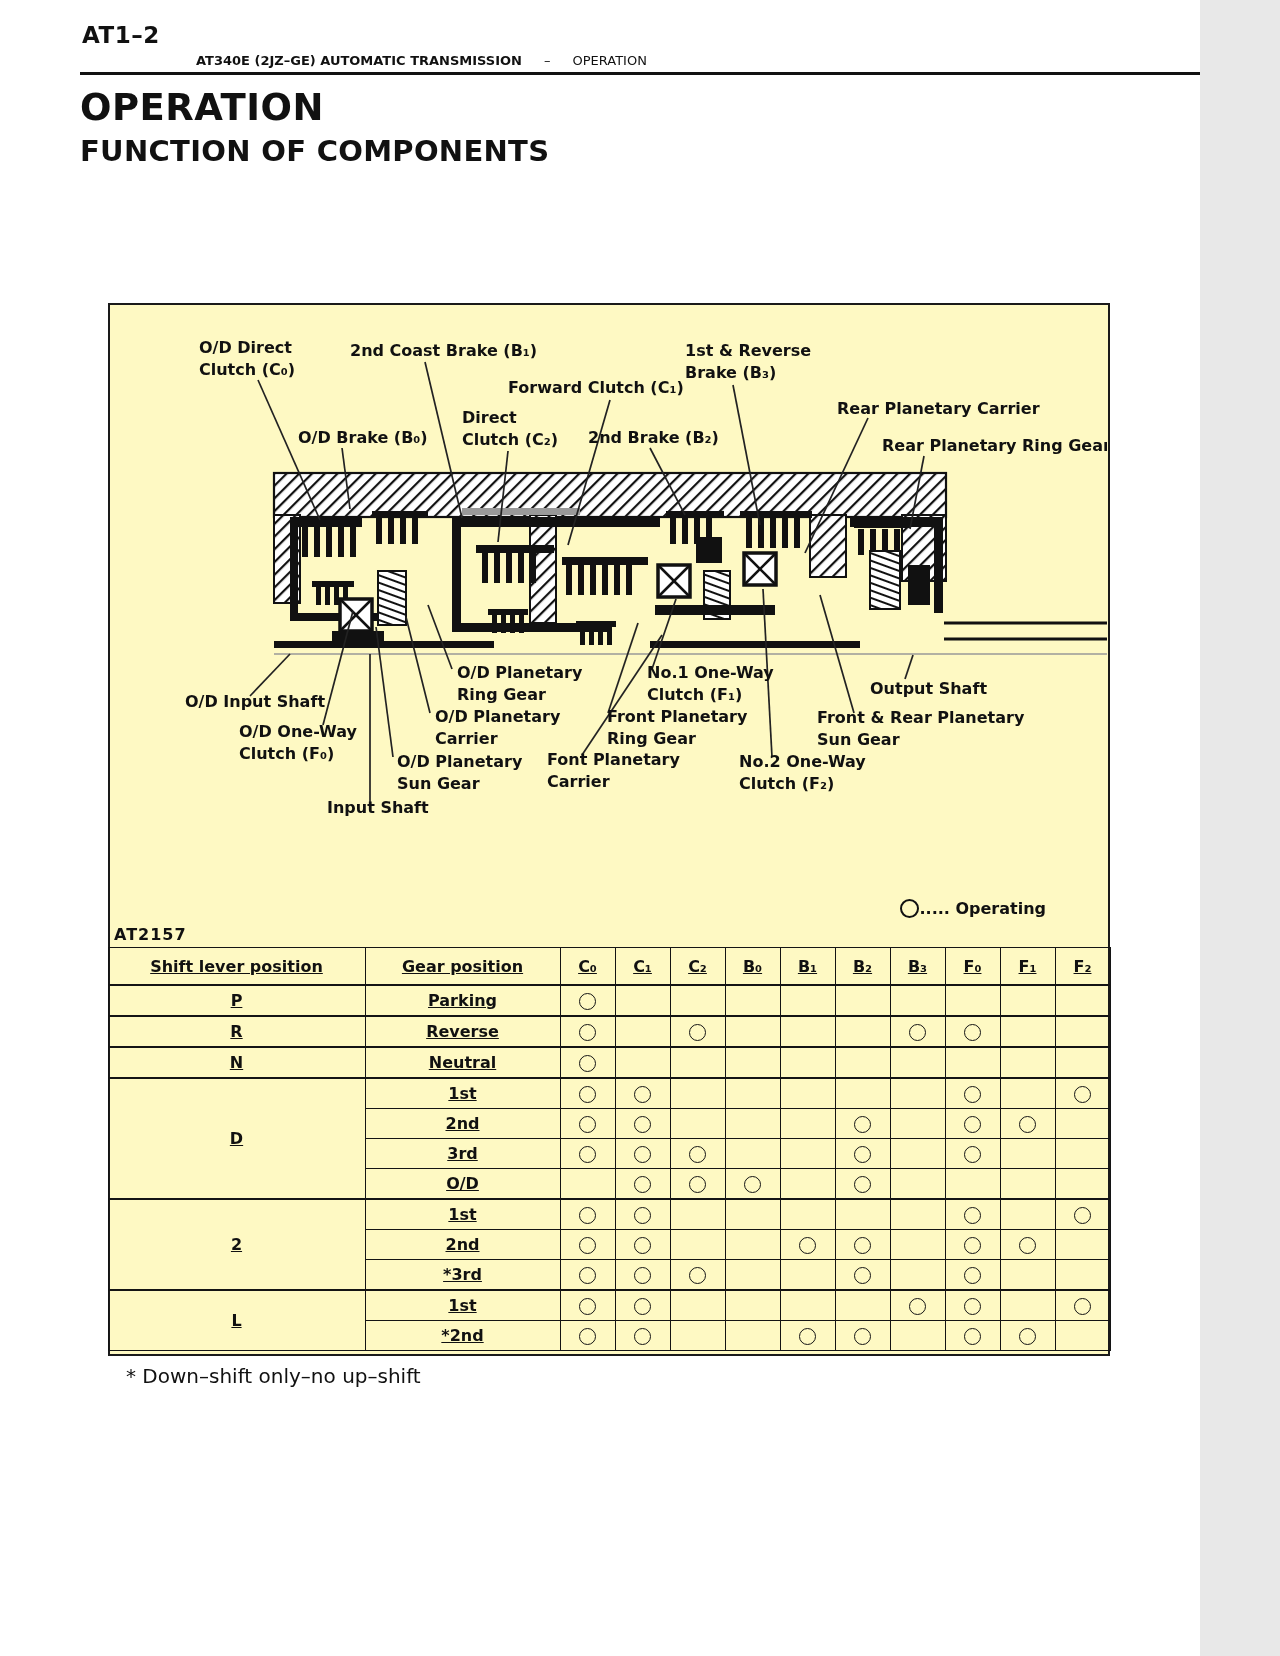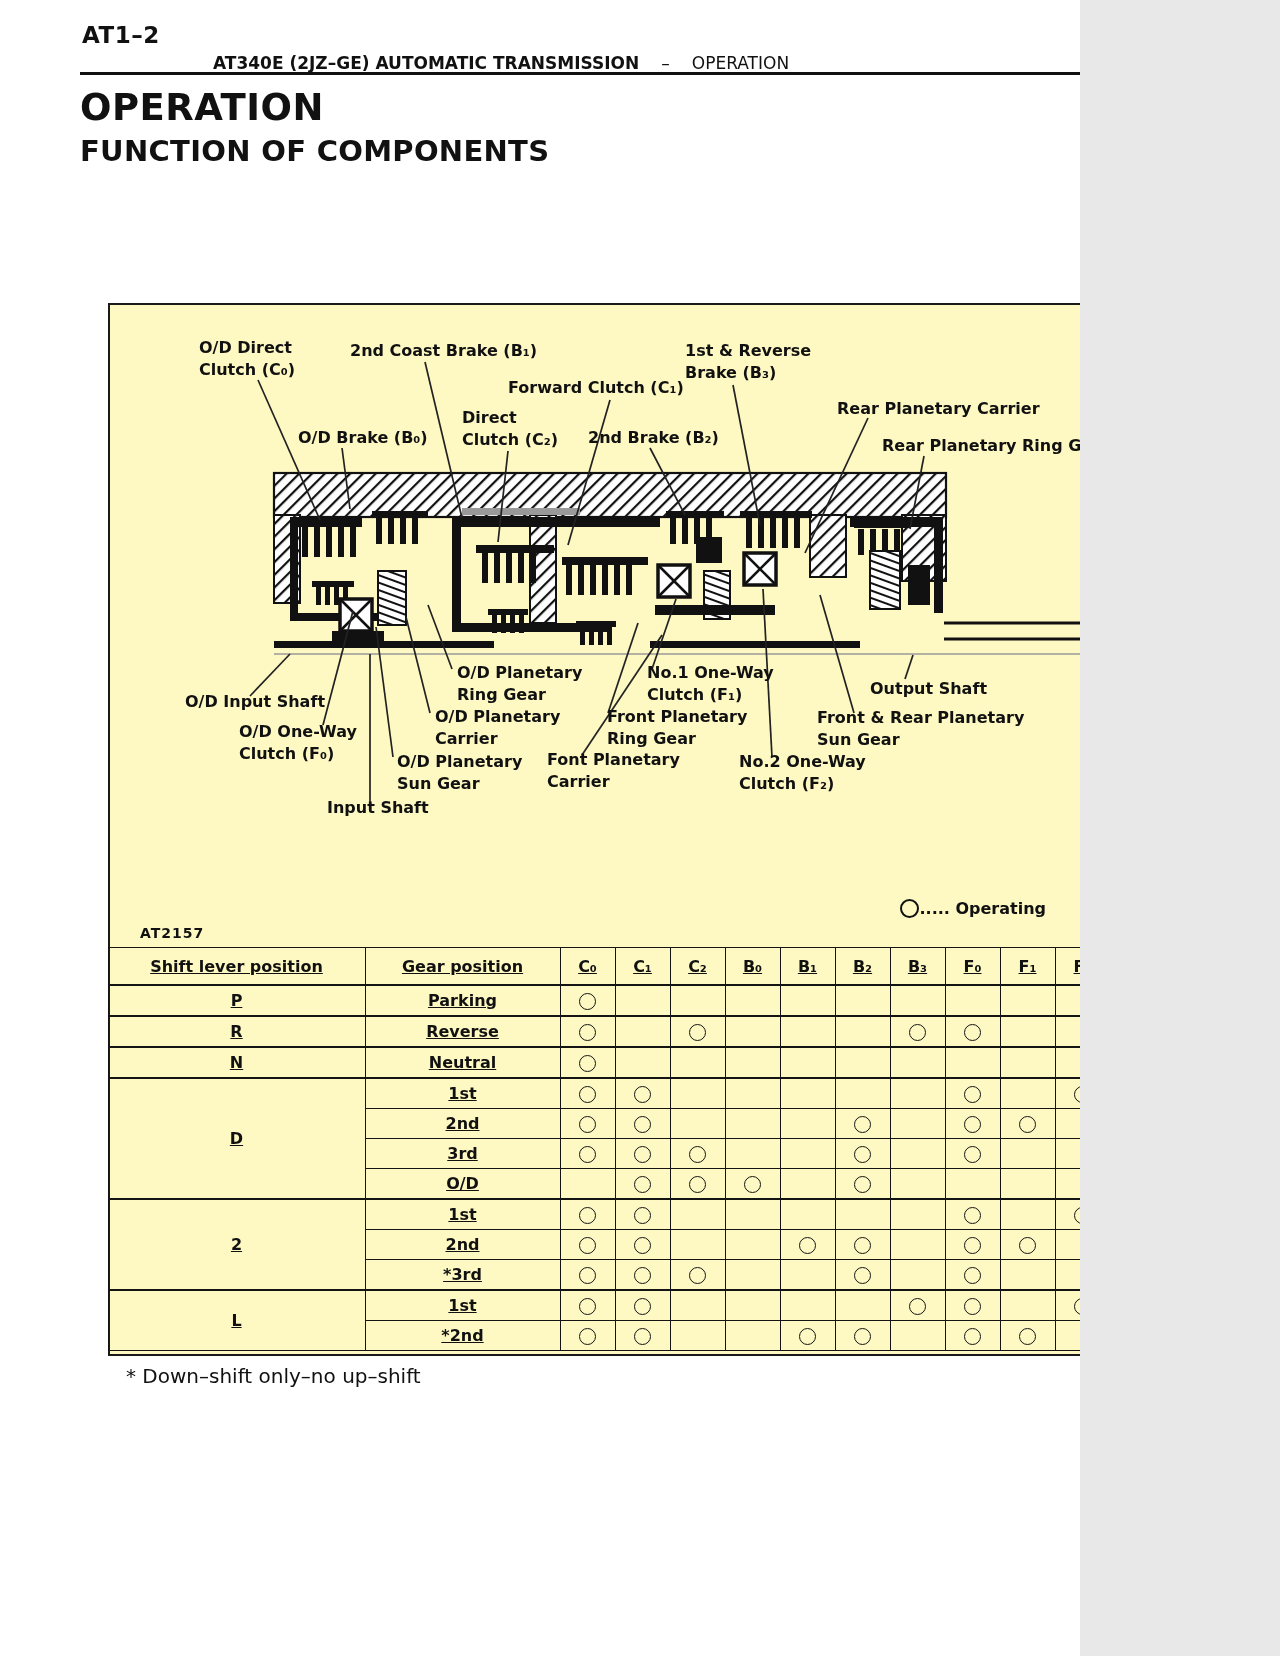--- a/index.html
+++ b/index.html
@@ -1,28 +1,28 @@
 <!DOCTYPE html>
 <html><head>
 <meta charset="utf-8">
 <style>
   html,body{margin:0;padding:0;background:#e8e8e8;}
-  .page{position:relative;width:1080px;height:1656px;background:#ffffff;
+  .page{position:relative;width:1200px;height:1656px;background:#ffffff;
         font-family:"DejaVu Sans","Liberation Sans",sans-serif;color:#111;overflow:hidden;}
   .page-code{position:absolute;left:82px;top:22px;font-size:23px;font-weight:bold;letter-spacing:.5px;}
-  .crumb{position:absolute;left:213px;top:53px;font-size:17px;white-space:nowrap;}
+  .crumb{position:absolute;left:196px;top:53px;font-size:13px;white-space:nowrap;}
   .crumb .b{font-weight:bold;}
   .crumb .sep{margin:0 22px;font-weight:normal;}
   .rule{position:absolute;left:80px;top:72px;width:1122px;height:3px;background:#111;}
   .h1{position:absolute;left:80px;top:86px;font-size:37px;font-weight:bold;letter-spacing:.5px;}
   .h2{position:absolute;left:80px;top:134px;font-size:29px;font-weight:bold;letter-spacing:.3px;}
   .figbox{position:absolute;left:108px;top:303px;width:1002px;height:1053px;
           border:2.5px solid #1a1a1a;box-sizing:border-box;background:#fef9c3;}
   .figbox svg{display:block;}
-  .fig-code{position:absolute;left:30px;top:620px;font-size:14px;font-weight:bold;letter-spacing:1px;}
+  .fig-code{position:absolute;left:4px;top:620px;font-size:16px;font-weight:bold;letter-spacing:1px;}
   .legend{position:absolute;right:62px;top:594px;font-size:16px;font-weight:bold;display:flex;align-items:flex-start;}
   .legend .circ{display:inline-block;width:15px;height:15px;border:2px solid #111;border-radius:50%;}
   table.op{position:absolute;left:-2.5px;right:-2.5px;bottom:-2.5px;top:642px;width:1002px;
            border-collapse:collapse;table-layout:fixed;font-size:16px;text-decoration:underline;}
   table.op th,table.op td{border:1.6px solid #141414;text-align:center;padding:0;height:29px;
            font-weight:bold;font-size:16px;overflow:hidden;}
   table.op thead th{height:36px;}
   table.op .mk{display:inline-block;width:15px;height:15px;border:1.8px solid #141414;border-radius:50%;vertical-align:middle;}
   tr.gs td{border-top:2.4px solid #141414;}
   .footnote{position:absolute;left:126px;top:1364px;font-size:20px;color:#111;text-align:right;}

